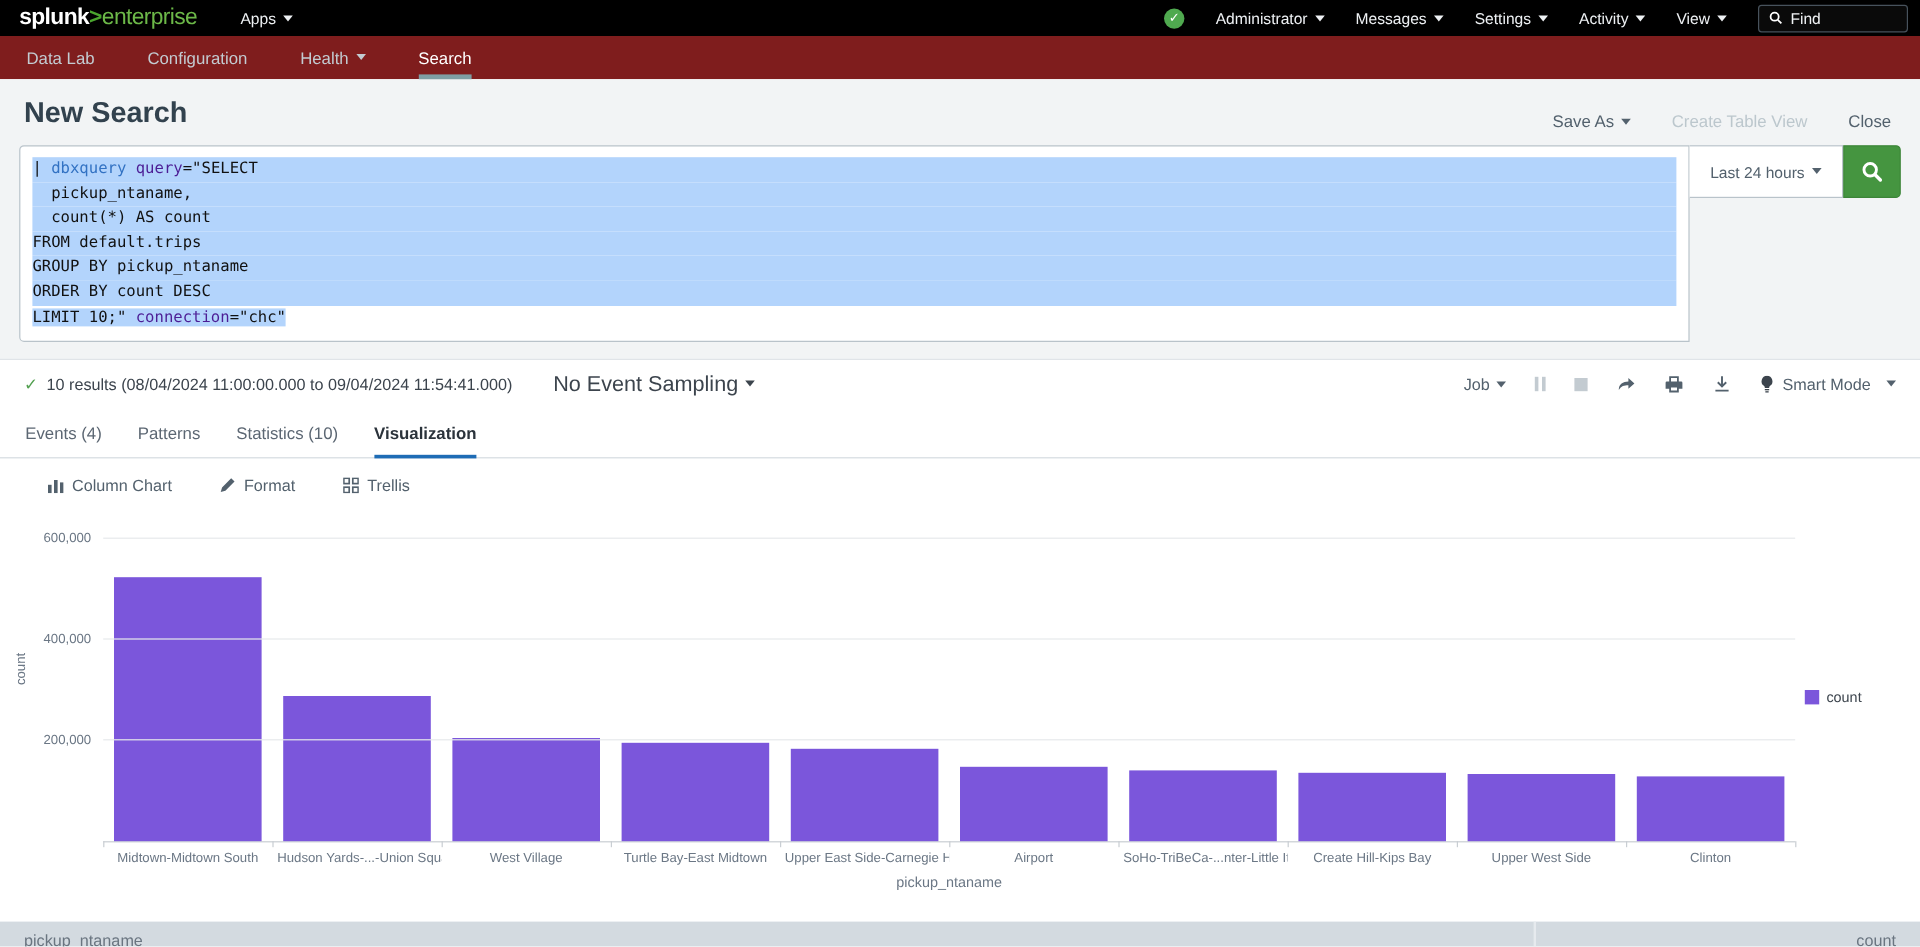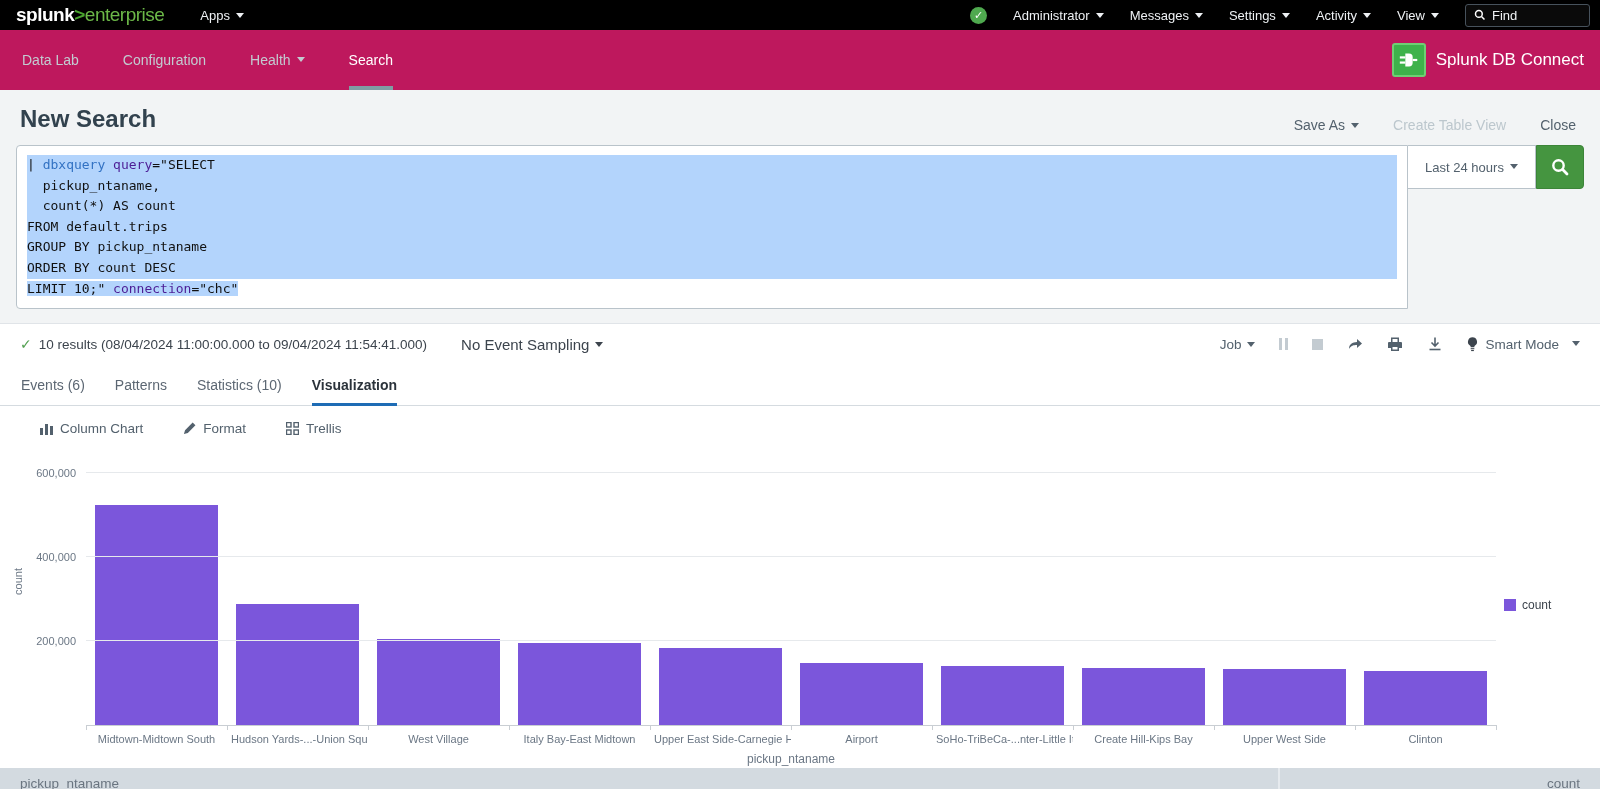--- a/index.html
+++ b/index.html
@@ -23,21 +23,21 @@
   .topnav-right { display:flex; align-items:center; gap:26px; }
   .check-circle { width:17px; height:17px; border-radius:50%; background:#4fa94f;
     color:#fff; font-size:11px; line-height:17px; text-align:center; font-weight:bold; }
   .find-box { display:flex; align-items:center; gap:6px; background:#0a0a0a;
     border:1px solid #47525c; border-radius:3px; height:23px; padding:0 8px; width:125px; }
   .find-box input { background:transparent; border:none; outline:none; color:#fff;
     font-size:13px; width:90px; font-family:inherit; }
   .find-box input::placeholder { color:#f0f3f5; opacity:1; }
 
   
-  .appbar { height:60px; background:#be185d; display:flex; align-items:stretch;
+  .appbar { height:36px; background:#7f1d1d; display:flex; align-items:stretch;
     justify-content:space-between; padding:0 16px 0 0;text-align:right; }
   .appbar-left { display:flex; align-items:stretch; }
   .appbar-item { display:flex; align-items:center; padding:0 22px; font-size:14px;
     color:#c3cbd1; cursor:pointer; position:relative; }
   .appbar-item.active { color:#fff; }
   .appbar-item.active .app-underline { position:absolute; left:22px; right:22px;
     bottom:0; height:4px; background:#7f9ea3; }
   .appbar-right { display:flex; align-items:center; gap:10px; }
   .app-icon { width:34px; height:34px; border-radius:3px; background:#3eb24b;
     border:2px solid #6fcf74; display:flex; align-items:center; justify-content:center; }
@@ -68,21 +68,21 @@
   .search-btn { width:48px; height:44px; background:#459540; border:1px solid #3c8538;
     border-radius:0 4px 4px 0; display:flex; align-items:center; justify-content:center;
     cursor:pointer; }
 
   
   .results-bar { height:40px; display:flex; align-items:center; justify-content:space-between;
     padding:0 20px; background:#fff; }
   .results-left { display:flex; align-items:center; gap:34px; }
   .result-summary { font-size:13.5px; color:#3c444d; display:flex; align-items:center; gap:7px; }
   .check-mark { color:#53a051; font-weight:bold; font-size:14px; }
-  .sampling { font-size:15px; color:#3c444d; cursor:pointer; }
+  .sampling { font-size:18px; color:#3c444d; cursor:pointer; }
   .results-right { display:flex; align-items:center; gap:24px; color:#53616d; font-size:13.5px;justify-content:center; }
   .job-label { cursor:pointer; }
   .icon-btn { display:inline-flex; align-items:center; cursor:pointer; }
   .icon-pause { display:inline-flex; gap:3px; }
   .icon-pause i { width:3px; height:12px; background:#c3cbd1; display:block; }
   .icon-stop { width:11px; height:11px; background:#c3cbd1; }
   .smart-mode { display:flex; align-items:center; gap:7px; cursor:pointer; }
 
   
   .tabs { display:flex; gap:0; border-bottom:1px solid #d5dbe0; padding:0 6px; background:#fff; }
@@ -167,31 +167,20 @@
           <span>Configuration</span>
         </div>
       <div class="appbar-item">
           <span>Health</span>
           <span class="caret"></span>
         </div>
       <div class="appbar-item active">
           <span>Search</span>
           <span class="app-underline"></span>
         </div>
-    </div>
-    <div class="appbar-right">
-      <div class="app-icon">
-        <svg width="22" height="22" viewBox="0 0 24 24">
-          <rect x="2" y="8" width="6" height="2.4" fill="#fff"></rect>
-          <rect x="2" y="13.6" width="6" height="2.4" fill="#fff"></rect>
-          <path fill="#fff" d="M8 5h4a4 4 0 0 1 4 4v6a4 4 0 0 1-4 4H8z"></path>
-          <path d="M16 12h5" stroke="#fff" stroke-width="2.4" fill="none"></path>
-        </svg>
-      </div>
-      <div class="app-name">Splunk DB Connect</div>
     </div>
   </div>
 
   <div class="gray-section">
     <div class="page-header">
       <div class="page-title">New Search</div>
       <div class="header-actions">
         <span><span>Save As</span><span class="caret"></span></span>
         <span class="disabled">Create Table View</span>
         <span>Close</span>
@@ -256,21 +245,21 @@
             <rect x="4" y="12" width="4" height="1.2" fill="#3c444d"></rect>
             <rect x="4.5" y="14" width="3" height="1.2" fill="#3c444d"></rect>
           </svg>
         <span>Smart Mode</span>
           <span class="caret"></span>
       </span>
     </div>
   </div>
 
   <div class="tabs">
-    <div class="tab">Events (6)</div>
+    <div class="tab">Events (4)</div>
     <div class="tab">Patterns</div>
     <div class="tab">Statistics (10)</div>
     <div class="tab active"><span>Visualization</span><span class="tab-underline"></span></div>
   </div>
 
   <div class="viz-controls">
     <div class="viz-control">
       <svg width="13" height="13" viewBox="0 0 13 13">
           <rect x="0" y="6" width="3" height="7" fill="#53616d"></rect>
           <rect x="5" y="2" width="3" height="11" fill="#53616d"></rect>
@@ -346,21 +335,21 @@
           <div class="xtick" style="left: 60%;"></div>
           <div class="xtick" style="left: 70%;"></div>
           <div class="xtick" style="left: 80%;"></div>
           <div class="xtick" style="left: 90%;"></div>
           <div class="xtick" style="left: 100%;"></div>
         </div>
       <div class="x-labels">
           <div class="xlabel">Midtown-Midtown South</div>
           <div class="xlabel">Hudson Yards-...-Union Square</div>
           <div class="xlabel">West Village</div>
-          <div class="xlabel">Italy Bay-East Midtown</div>
+          <div class="xlabel">Turtle Bay-East Midtown</div>
           <div class="xlabel">Upper East Side-Carnegie Hill</div>
           <div class="xlabel">Airport</div>
           <div class="xlabel">SoHo-TriBeCa-...nter-Little Italy</div>
           <div class="xlabel">Create Hill-Kips Bay</div>
           <div class="xlabel">Upper West Side</div>
           <div class="xlabel">Clinton</div>
         </div>
       <div class="x-axis-title">pickup_ntaname</div>
     </div>
     <div class="legend">

